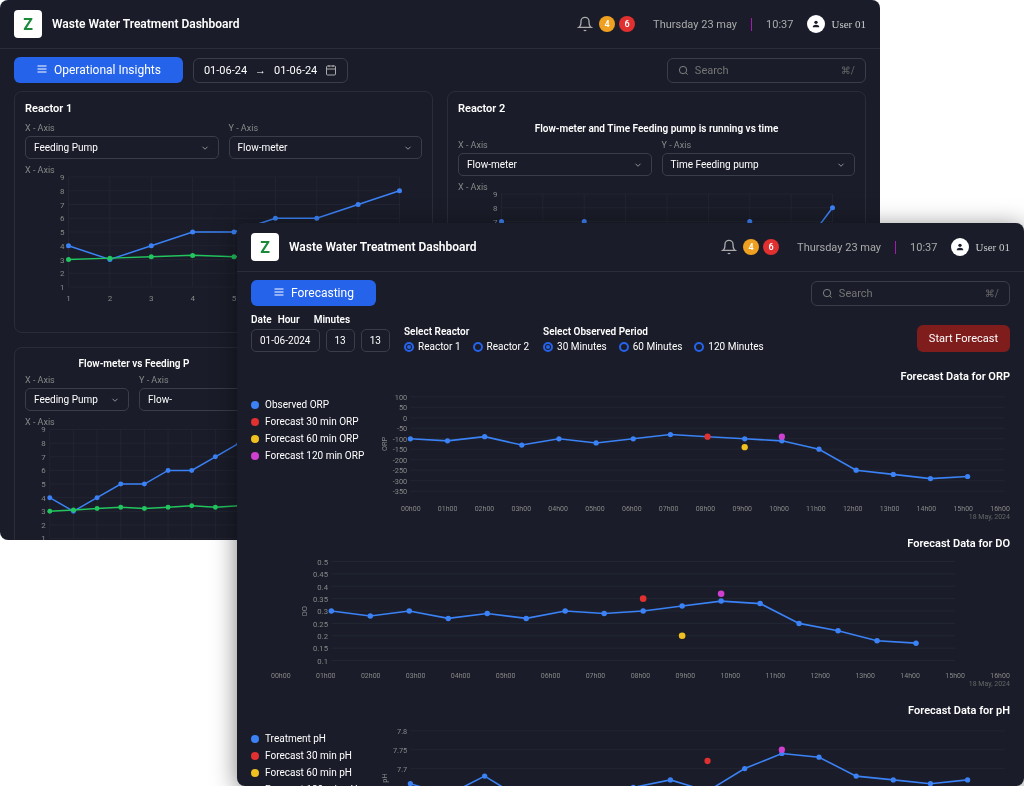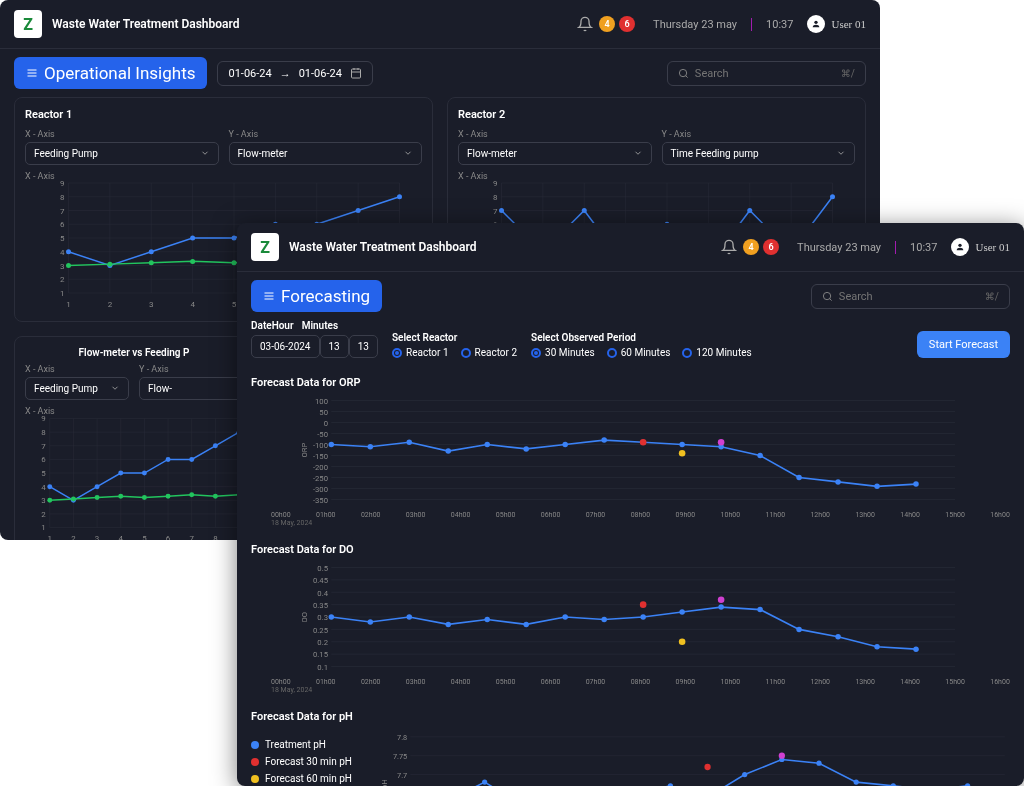--- a/index.html
+++ b/index.html
@@ -17,55 +17,55 @@
 .badge { border-radius: 50%; width: 16px; height: 16px; display: inline-flex; align-items: center; justify-content: center; font-size: 9px; font-weight: 600; margin-right: 4px; }
 .badge-o { background: #f0a020; color: #fff; }
 .badge-r { background: #e03030; color: #fff; }
 .date-txt { margin: 0 14px; color: #aaa; }
 .time-txt { margin-right: 14px; padding-left: 14px; border-left: 1px solid #a21caf; color: #aaa; }
 .avatar { width: 18px; height: 18px; border-radius: 50%; background: #fff; margin-right: 6px; display: flex; align-items: center; justify-content: center; }
 .avatar svg { width: 10px; height: 10px; }
 .user-txt { color: #ccc; font-family: Liberation Serif, serif; }
 
 .toolbar { display: flex; align-items: center; padding: 8px 14px; gap: 10px; }
-.btn-primary { background: #2563eb; color: #fff; border: none; border-radius: 6px; padding: 6px 12px; font-size: 17px; display: flex; align-items: center; gap: 6px; cursor: pointer; }
-.btn-success { background: #3b82f6; color: #fff; border: none; border-radius: 6px; padding: 7px 12px; font-size: 11px; cursor: pointer; margin-left: auto; }
+.btn-primary { background: #2563eb; color: #fff; border: none; border-radius: 6px; padding: 6px 22px; font-size: 12px; display: flex; gap: 6px; cursor: pointer; }
+.btn-success { background: #7f1d1d; color: #fff; border: none; border-radius: 6px; padding: 7px 12px; font-size: 11px; cursor: pointer; margin-left: auto; }
 .date-range { border: 1px solid #3a3d4a; border-radius: 6px; padding: 5px 10px; font-size: 11px; display: flex; align-items: center; gap: 8px; }
 .date-range svg { width: 12px; height: 12px; }
 .search { margin-left: auto; border: 1px solid #3a3d4a; border-radius: 6px; padding: 5px 10px; font-size: 11px; display: flex; align-items: center; gap: 6px; color: #888; min-width: 140px; }
 .search input { background: transparent; border: none; outline: none; color: #fff; font-size: 11px; flex: 1; }
 .kbd { font-size: 10px; color: #666; }
 
 .panels { display: flex; gap: 14px; padding: 0 14px 14px; }
 .panel { flex: 1; background: #1a1d29; border: 1px solid #2a2d3a; border-radius: 8px; padding: 10px; }
 .panel-title { font-size: 11px; font-weight: 600; margin-bottom: 8px; }
 .chart-title { font-size: 10px; font-weight: 600; text-align: center; margin-bottom: 6px; }
 .axis-row { display: flex; gap: 10px; margin-bottom: 6px; }
 .axis-col { flex: 1; }
 .axis-label { font-size: 9px; color: #888; margin-bottom: 3px; }
-.select { border: 1px solid #3a3d4a; border-radius: 5px; padding: 5px 8px; font-size: 10px; display: flex; justify-content: space-between; align-items: flex-start; cursor: pointer; }
+.select { border: 1px solid #3a3d4a; border-radius: 5px; padding: 5px 8px; font-size: 10px; display: flex; justify-content: space-between; align-items: center; cursor: pointer; }
 .chevron { width: 10px; height: 10px; }
 
 .mini-chart { position: relative; height: 140px; margin-top: 4px; }
 .mini-chart .y-label { position: absolute; left: 0; top: 0; font-size: 9px; color: #888; }
 .mini-chart svg { width: 100%; height: 100%; }
 .mini-chart .x-label { position: absolute; right: 4px; bottom: -2px; font-size: 9px; color: #888; }
 
 
 .controls-row { display: flex; align-items: flex-end; gap: 14px; padding: 0 14px 10px; font-size: 10px; }
 .ctrl-group { display: flex; flex-direction: column; gap: 4px; }
 .ctrl-label { font-size: 10px; font-weight: 600; color: #fff; }
-.ctrl-row { display: flex; }
+.ctrl-row { display: flex; gap: 6px; }
 .input-box { border: 1px solid #3a3d4a; border-radius: 5px; padding: 5px 8px; font-size: 10px; background: transparent; color: #fff; }
 .radio-row { display: flex; gap: 12px; align-items: center; }
 .radio-item { display: flex; align-items: center; gap: 4px; font-size: 10px; cursor: pointer; }
 .radio { width: 10px; height: 10px; border-radius: 50%; border: 2px solid #2563eb; display: inline-block; position: relative; }
 .radio.checked::after { content: ""; position: absolute; inset: 1px; background: #2563eb; border-radius: 50%; }
 
-.forecast-section { padding: 8px 14px; }
+.forecast-section { padding: 8px 14px; text-align: right; }
 .forecast-title { font-size: 11px; font-weight: 600; margin-bottom: 6px; }
 .forecast-body { display: flex; gap: 10px; }
 .legend { width: 120px; display: flex; flex-direction: column; gap: 6px; font-size: 10px; padding-top: 10px; }
 .legend-item { display: flex; align-items: center; gap: 6px; }
 .dot { width: 8px; height: 8px; border-radius: 50%; flex: none; }
 .forecast-chart { flex: 1; }
 .forecast-chart svg { width: 100%; height: 110px; }
 .x-ticks { display: flex; justify-content: space-between; font-size: 7px; color: #888; padding: 2px 0 0 20px; }
 .x-sublabel { font-size: 7px; color: #666; padding-left: 20px; }
 </style>
@@ -202,20 +202,21 @@
             <circle cx="231.875" cy="90.375" r="2.5" fill="#22c55e"></circle>
             <circle cx="273.25" cy="89" r="2.5" fill="#22c55e"></circle>
             <circle cx="314.625" cy="90.375" r="2.5" fill="#22c55e"></circle>
             <circle cx="356" cy="89" r="2.5" fill="#22c55e"></circle>
           </svg>
         <div class="x-label">Y - Axis</div>
       </div>
     </div>
     <div class="panel">
       <div class="panel-title">Reactor 2</div>
+      <div class="chart-title">Flow-meter and Time Feeding pump is running vs time</div>
       <div class="axis-row">
         <div class="axis-col">
           <div class="axis-label">X - Axis</div>
           <div class="select">
               <span>Flow-meter</span>
               <svg class="chevron" viewBox="0 0 24 24" fill="none" stroke="#aaa" stroke-width="2">
                 <polyline points="6 9 12 15 18 9"></polyline>
               </svg>
             </div>
         </div>
@@ -423,21 +424,21 @@
             <div class="ctrl-label">Date</div>
           </div>
         <div style="width:30px">
             <div class="ctrl-label">Hour</div>
           </div>
         <div style="width:30px">
             <div class="ctrl-label">Minutes</div>
           </div>
       </div>
       <div class="ctrl-row">
-        <div class="input-box">03-06-2024</div>
+        <div class="input-box">01-06-2024</div>
         <div class="input-box">13</div>
         <div class="input-box">13</div>
       </div>
     </div>
     <div class="ctrl-group">
       <div class="ctrl-label">Select Reactor</div>
       <div class="radio-row" id="reactor-radios">
           <div class="radio-item">
             <span class="radio checked"></span>
             <span>Reactor 1</span>
@@ -464,20 +465,38 @@
             <span>120 Minutes</span>
           </div>
         </div>
     </div>
     <button class="btn-success">Start Forecast</button>
   </div>
 
   <div class="forecast-section">
     <div class="forecast-title">Forecast Data for ORP</div>
     <div class="forecast-body">
+      <div class="legend" id="legend-orp">
+          <div class="legend-item">
+            <span class="dot" style="background: rgb(59, 130, 246);"></span>
+            <span>Observed ORP</span>
+          </div>
+          <div class="legend-item">
+            <span class="dot" style="background: rgb(224, 48, 48);"></span>
+            <span>Forecast 30 min ORP</span>
+          </div>
+          <div class="legend-item">
+            <span class="dot" style="background: rgb(240, 192, 32);"></span>
+            <span>Forecast 60 min ORP</span>
+          </div>
+          <div class="legend-item">
+            <span class="dot" style="background: rgb(208, 64, 208);"></span>
+            <span>Forecast 120 min ORP</span>
+          </div>
+        </div>
       <div class="forecast-chart">
         <svg viewBox="0 0 600 100" id="chart-orp">
             <line x1="28" y1="5" x2="595" y2="5" stroke="#2a2d3a" stroke-width="0.5"></line>
             <text x="25" y="8" text-anchor="end" fill="#888" font-size="7">100</text>
             <line x1="28" y1="15.000000000000004" x2="595" y2="15.000000000000004" stroke="#2a2d3a" stroke-width="0.5"></line>
             <text x="25" y="18.000000000000004" text-anchor="end" fill="#888" font-size="7">50</text>
             <line x1="28" y1="25" x2="595" y2="25" stroke="#2a2d3a" stroke-width="0.5"></line>
             <text x="25" y="28" text-anchor="end" fill="#888" font-size="7">0</text>
             <line x1="28" y1="35" x2="595" y2="35" stroke="#2a2d3a" stroke-width="0.5"></line>
             <text x="25" y="38" text-anchor="end" fill="#888" font-size="7">-50</text>

